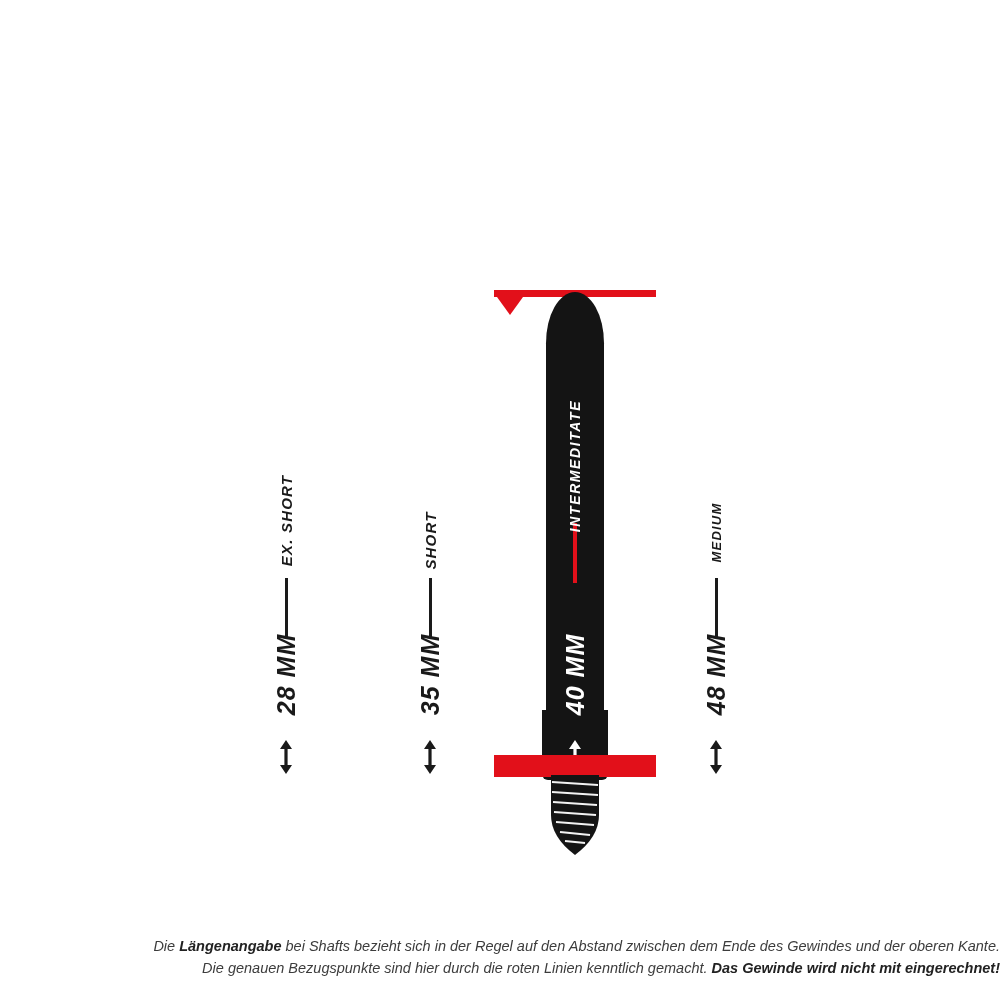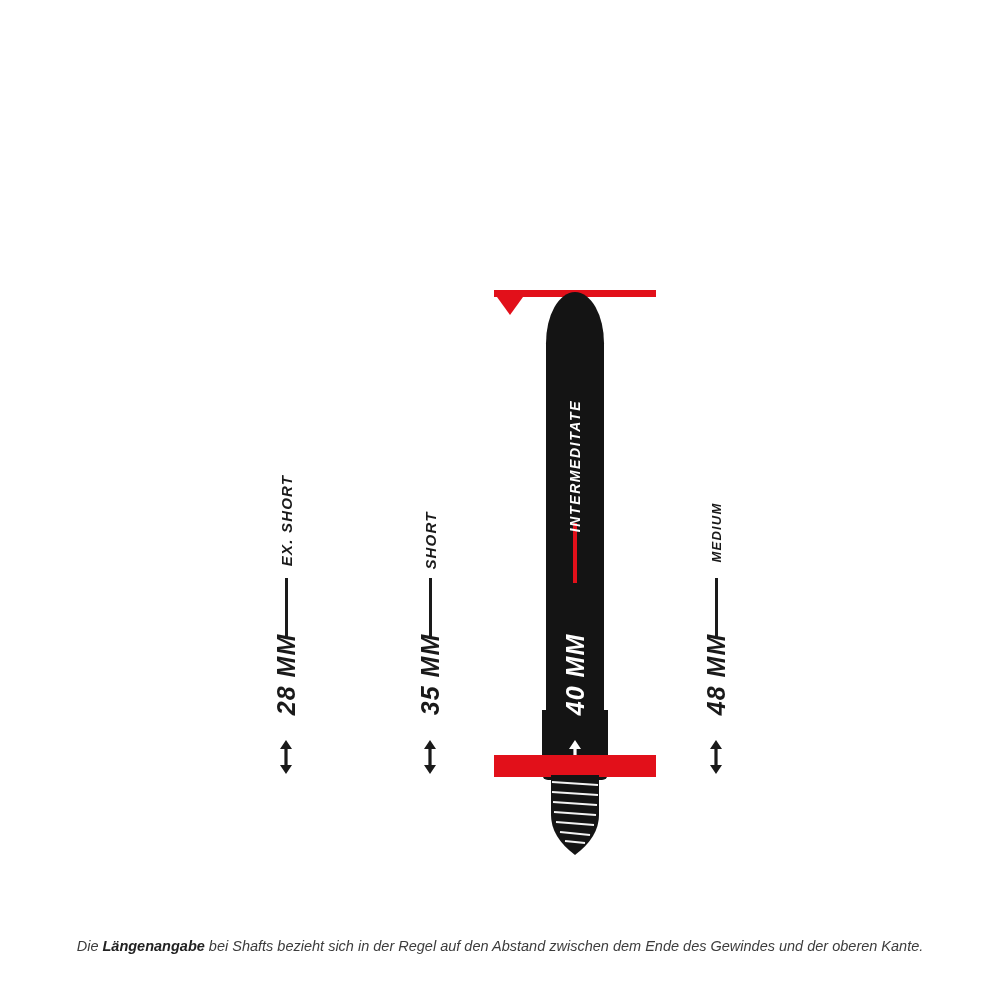--- a/index.html
+++ b/index.html
@@ -135,21 +135,21 @@
     margin-left: -27px;
     width: 54px;
   }
 
   
   #caption {
     position: absolute;
     left: 0;
     top: 935px;
     width: 1000px;
-    text-align: center;
+    text-align: right;
     font-size: 14.5px;
     font-style: italic;
     color: #3c3c3c;
     line-height: 1.55;
     font-family: "Liberation Sans", sans-serif;
   }
   #caption b { color: #222; }
 </style>
 </head>
 <body>
@@ -229,15 +229,18 @@
           <line x1="17" y1="66" x2="37" y2="68"></line>
         </g>
       </svg>
     </div>
   </div>
 
   <div id="caption">
     <div>
       <span>Die </span><b>Längenangabe</b><span> bei Shafts bezieht sich in der Regel auf den Abstand zwischen dem Ende des Gewindes und der oberen Kante.</span>
     </div>
+    <div>
+      <span>Die genauen Bezugspunkte sind hier durch die roten Linien kenntlich gemacht. </span><b>Das Gewinde wird nicht mit eingerechnet!</b>
+    </div>
   </div>
 
 </div>
 
 </body></html>

